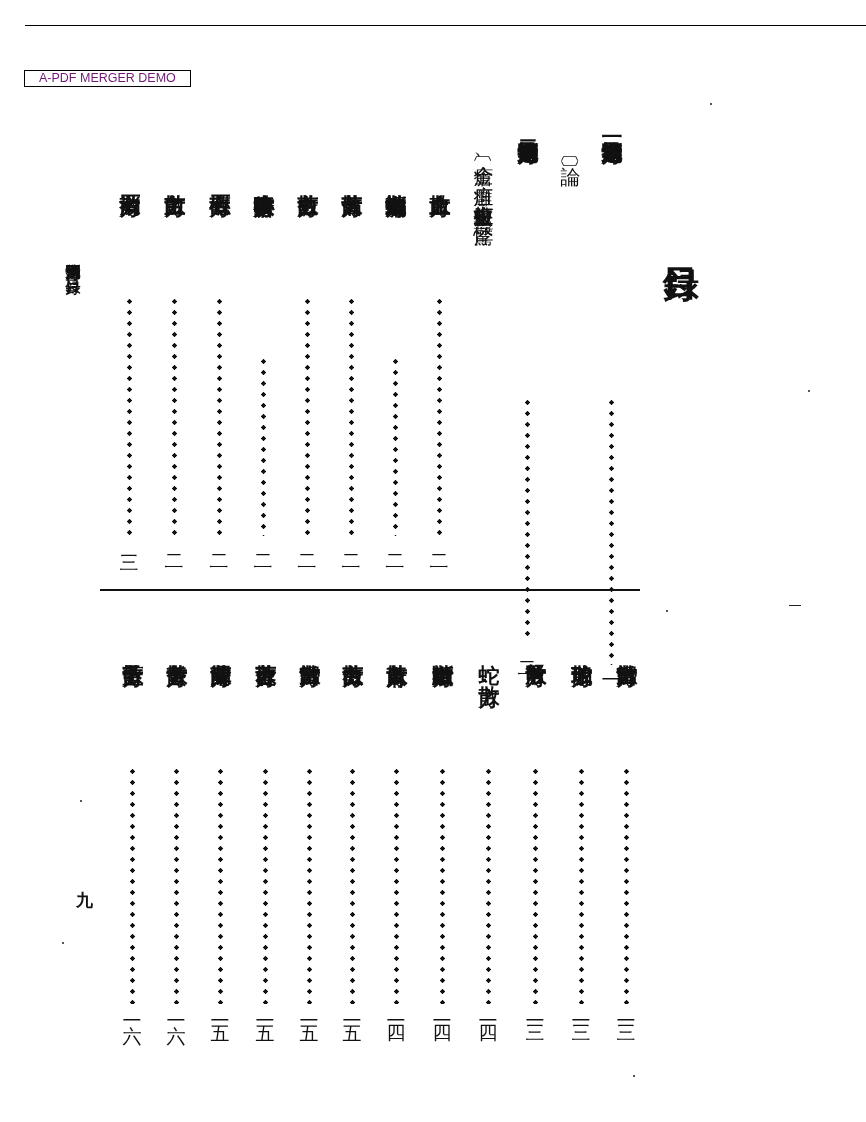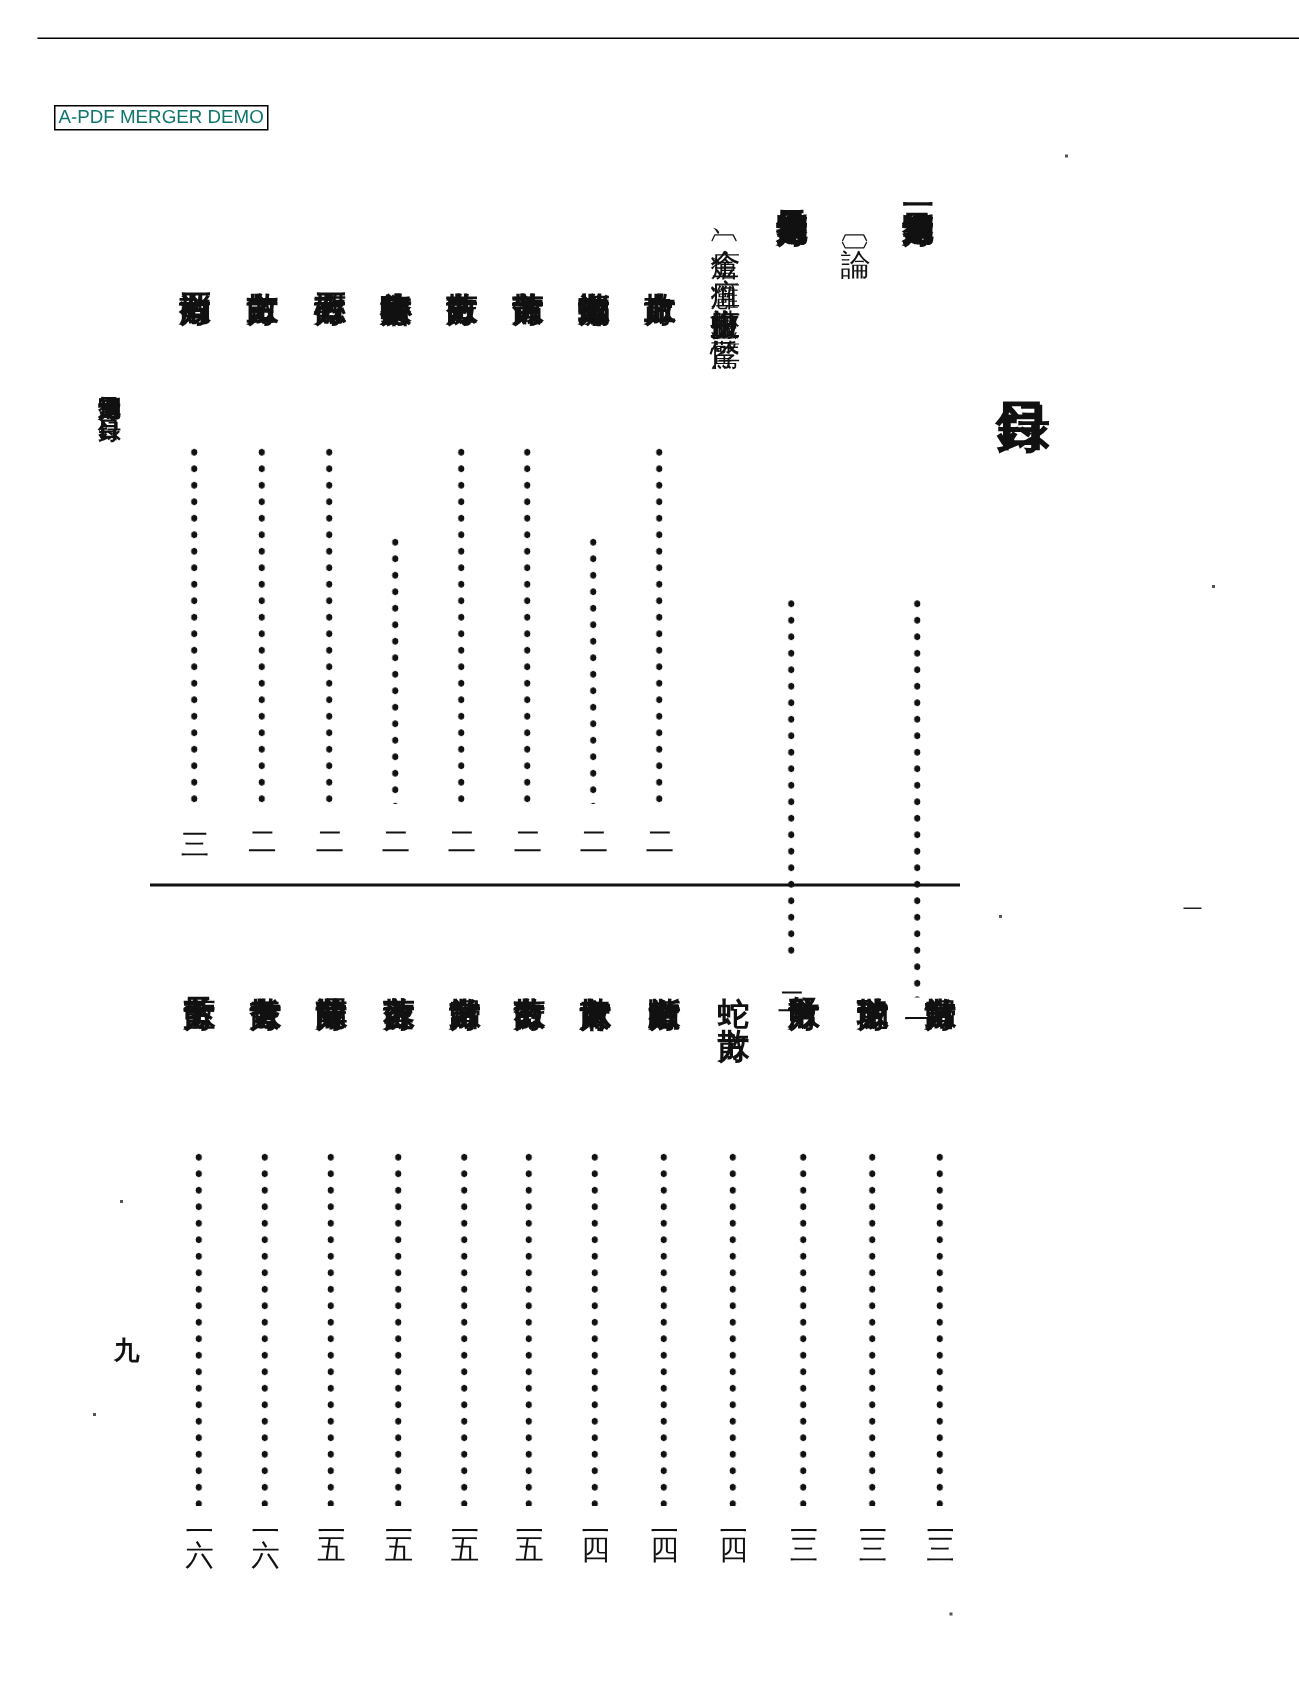--- a/index.html
+++ b/index.html
@@ -1,21 +1,21 @@
 <!DOCTYPE html>
 <html><head>
 <meta charset="utf-8">
 <style>
   html, body { margin: 0; padding: 0; background: #ffffff; }
   body { width: 866px; height: 1122px; position: relative; overflow: hidden;
          font-family: "DejaVu Serif", "Liberation Serif", serif; color: #111; }
   .top-rule { position: absolute; left: 25px; top: 25px; width: 841px; height: 1px; background: #000; }
-  .demo-stamp { position: absolute; left: 36px; top: 70px; border: 1px solid #000; padding: 0 2px;
+  .demo-stamp { position: absolute; left: 24px; top: 70px; border: 1px solid #000; padding: 0 14px;
                 font-family: "Liberation Sans", "DejaVu Sans", sans-serif; font-size: 12.5px; line-height: 15px;
-                color: #0f766e; background: #fff; }
+                color: #701a75; background: #fff; }
   .entry { position: absolute; width: 30px; }
   .entry .title { position: absolute; left: 0; top: 0; writing-mode: vertical-rl; text-orientation: upright;
                   font-size: 21px; line-height: 30px; font-weight: bold; letter-spacing: 0; }
   .entry .dots { position: absolute; left: 12px; width: 5px;
                  background-image: radial-gradient(circle, #111 2px, transparent 2.3px);
                  background-size: 5px 11px; background-repeat: repeat-y; }
   .entry .page { position: absolute; left: 0; width: 30px; writing-mode: vertical-rl; text-orientation: upright;
                  font-size: 19px; line-height: 30px; text-align: center; }
   .heading { position: absolute; left: 660px; top: 240px; writing-mode: vertical-rl; text-orientation: upright;
              font-size: 36px; line-height: 44px; font-weight: bold; }

